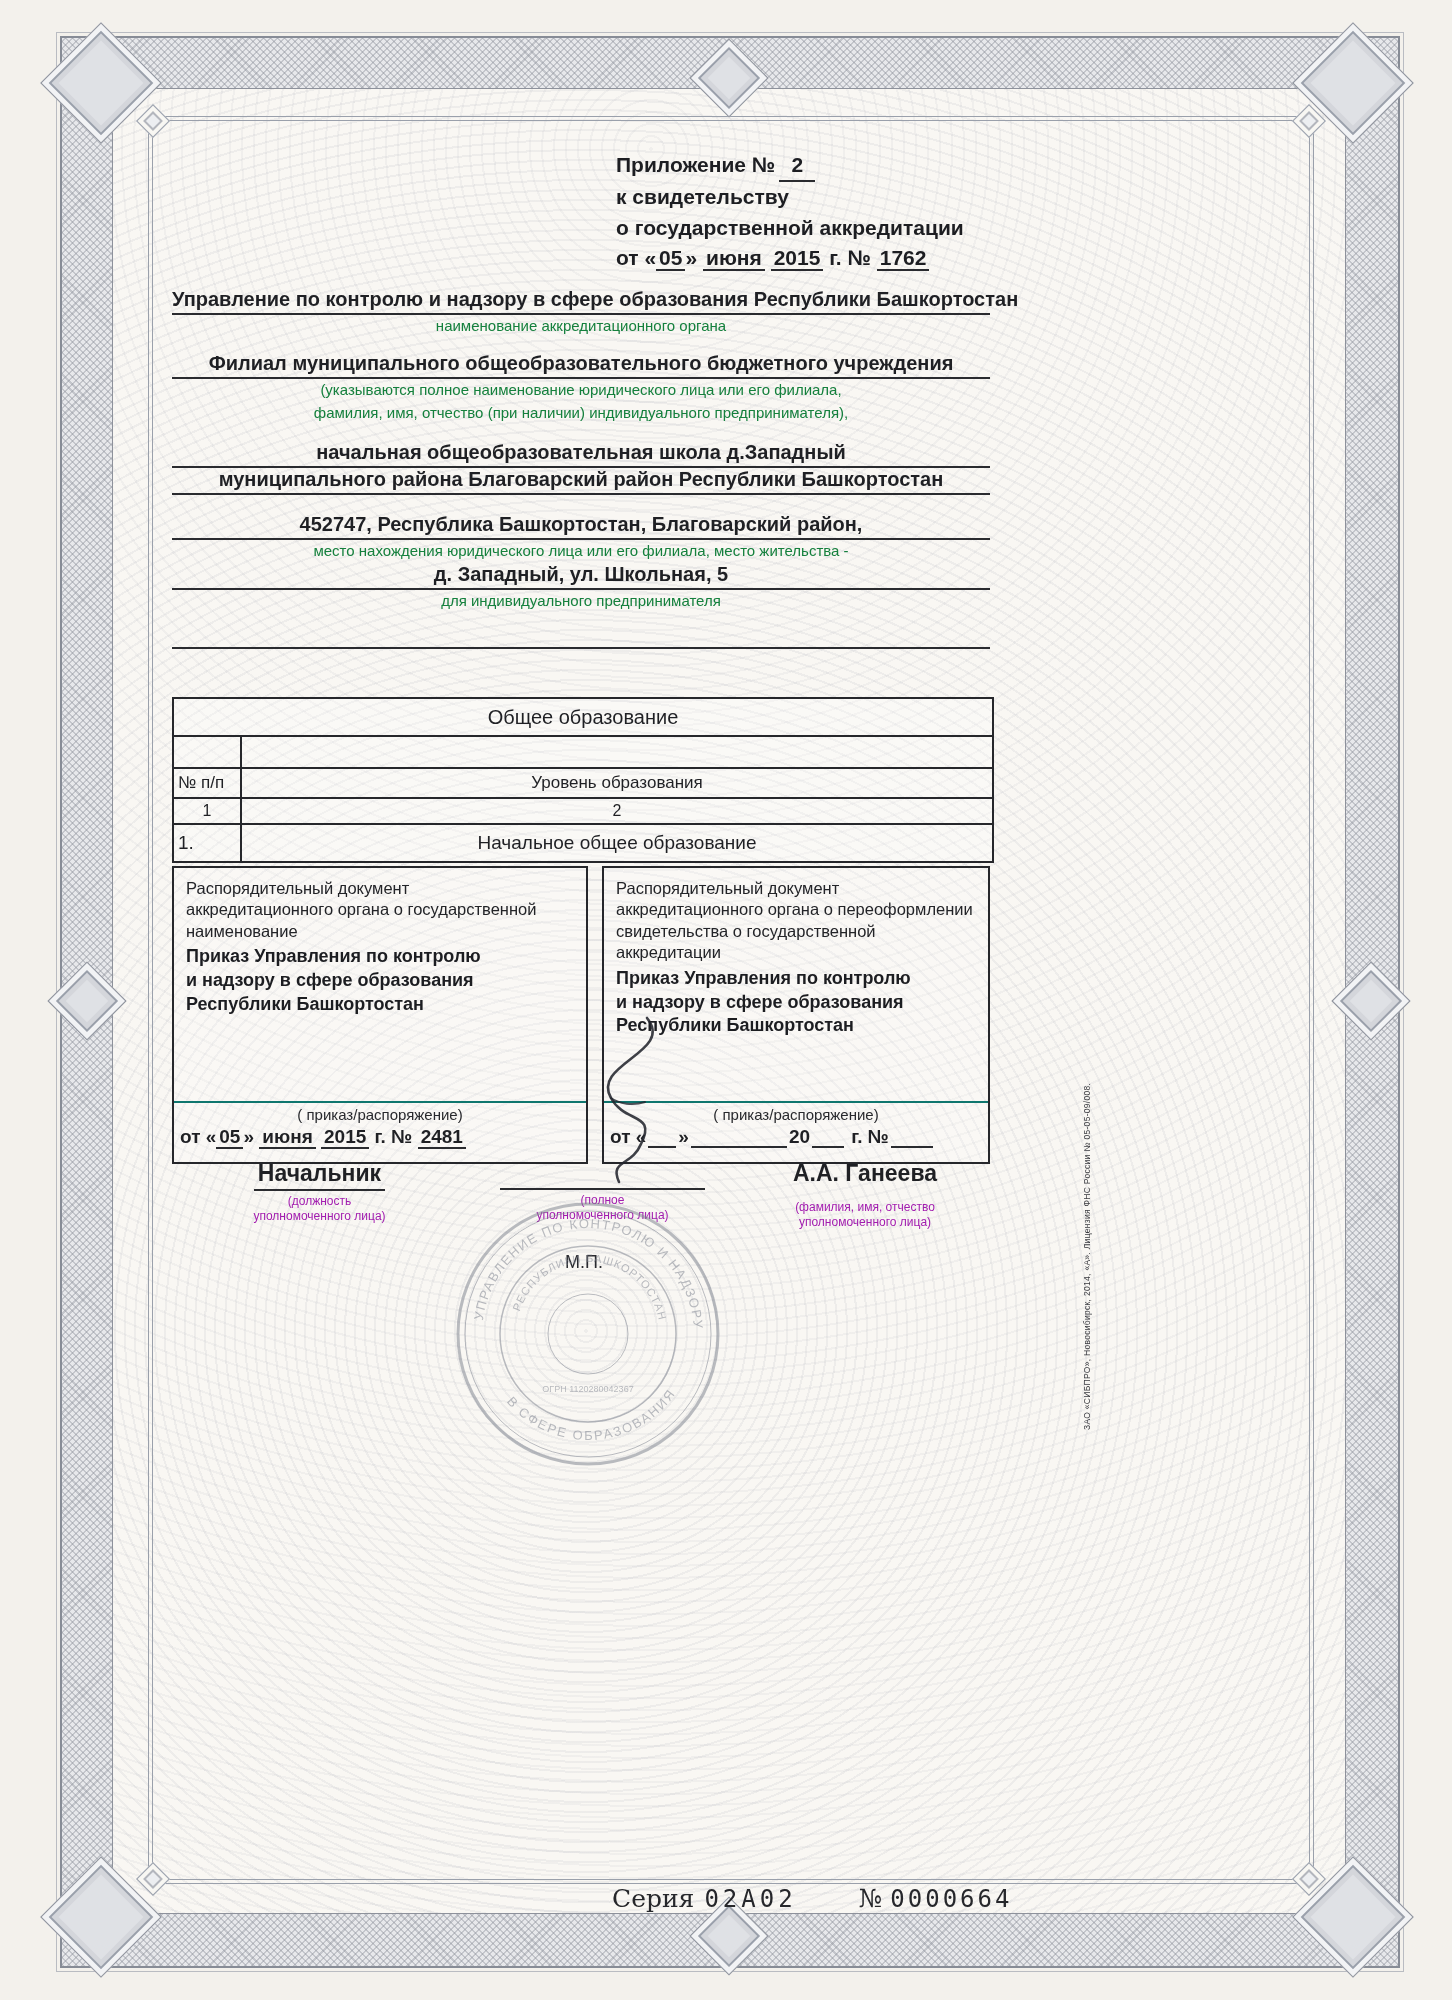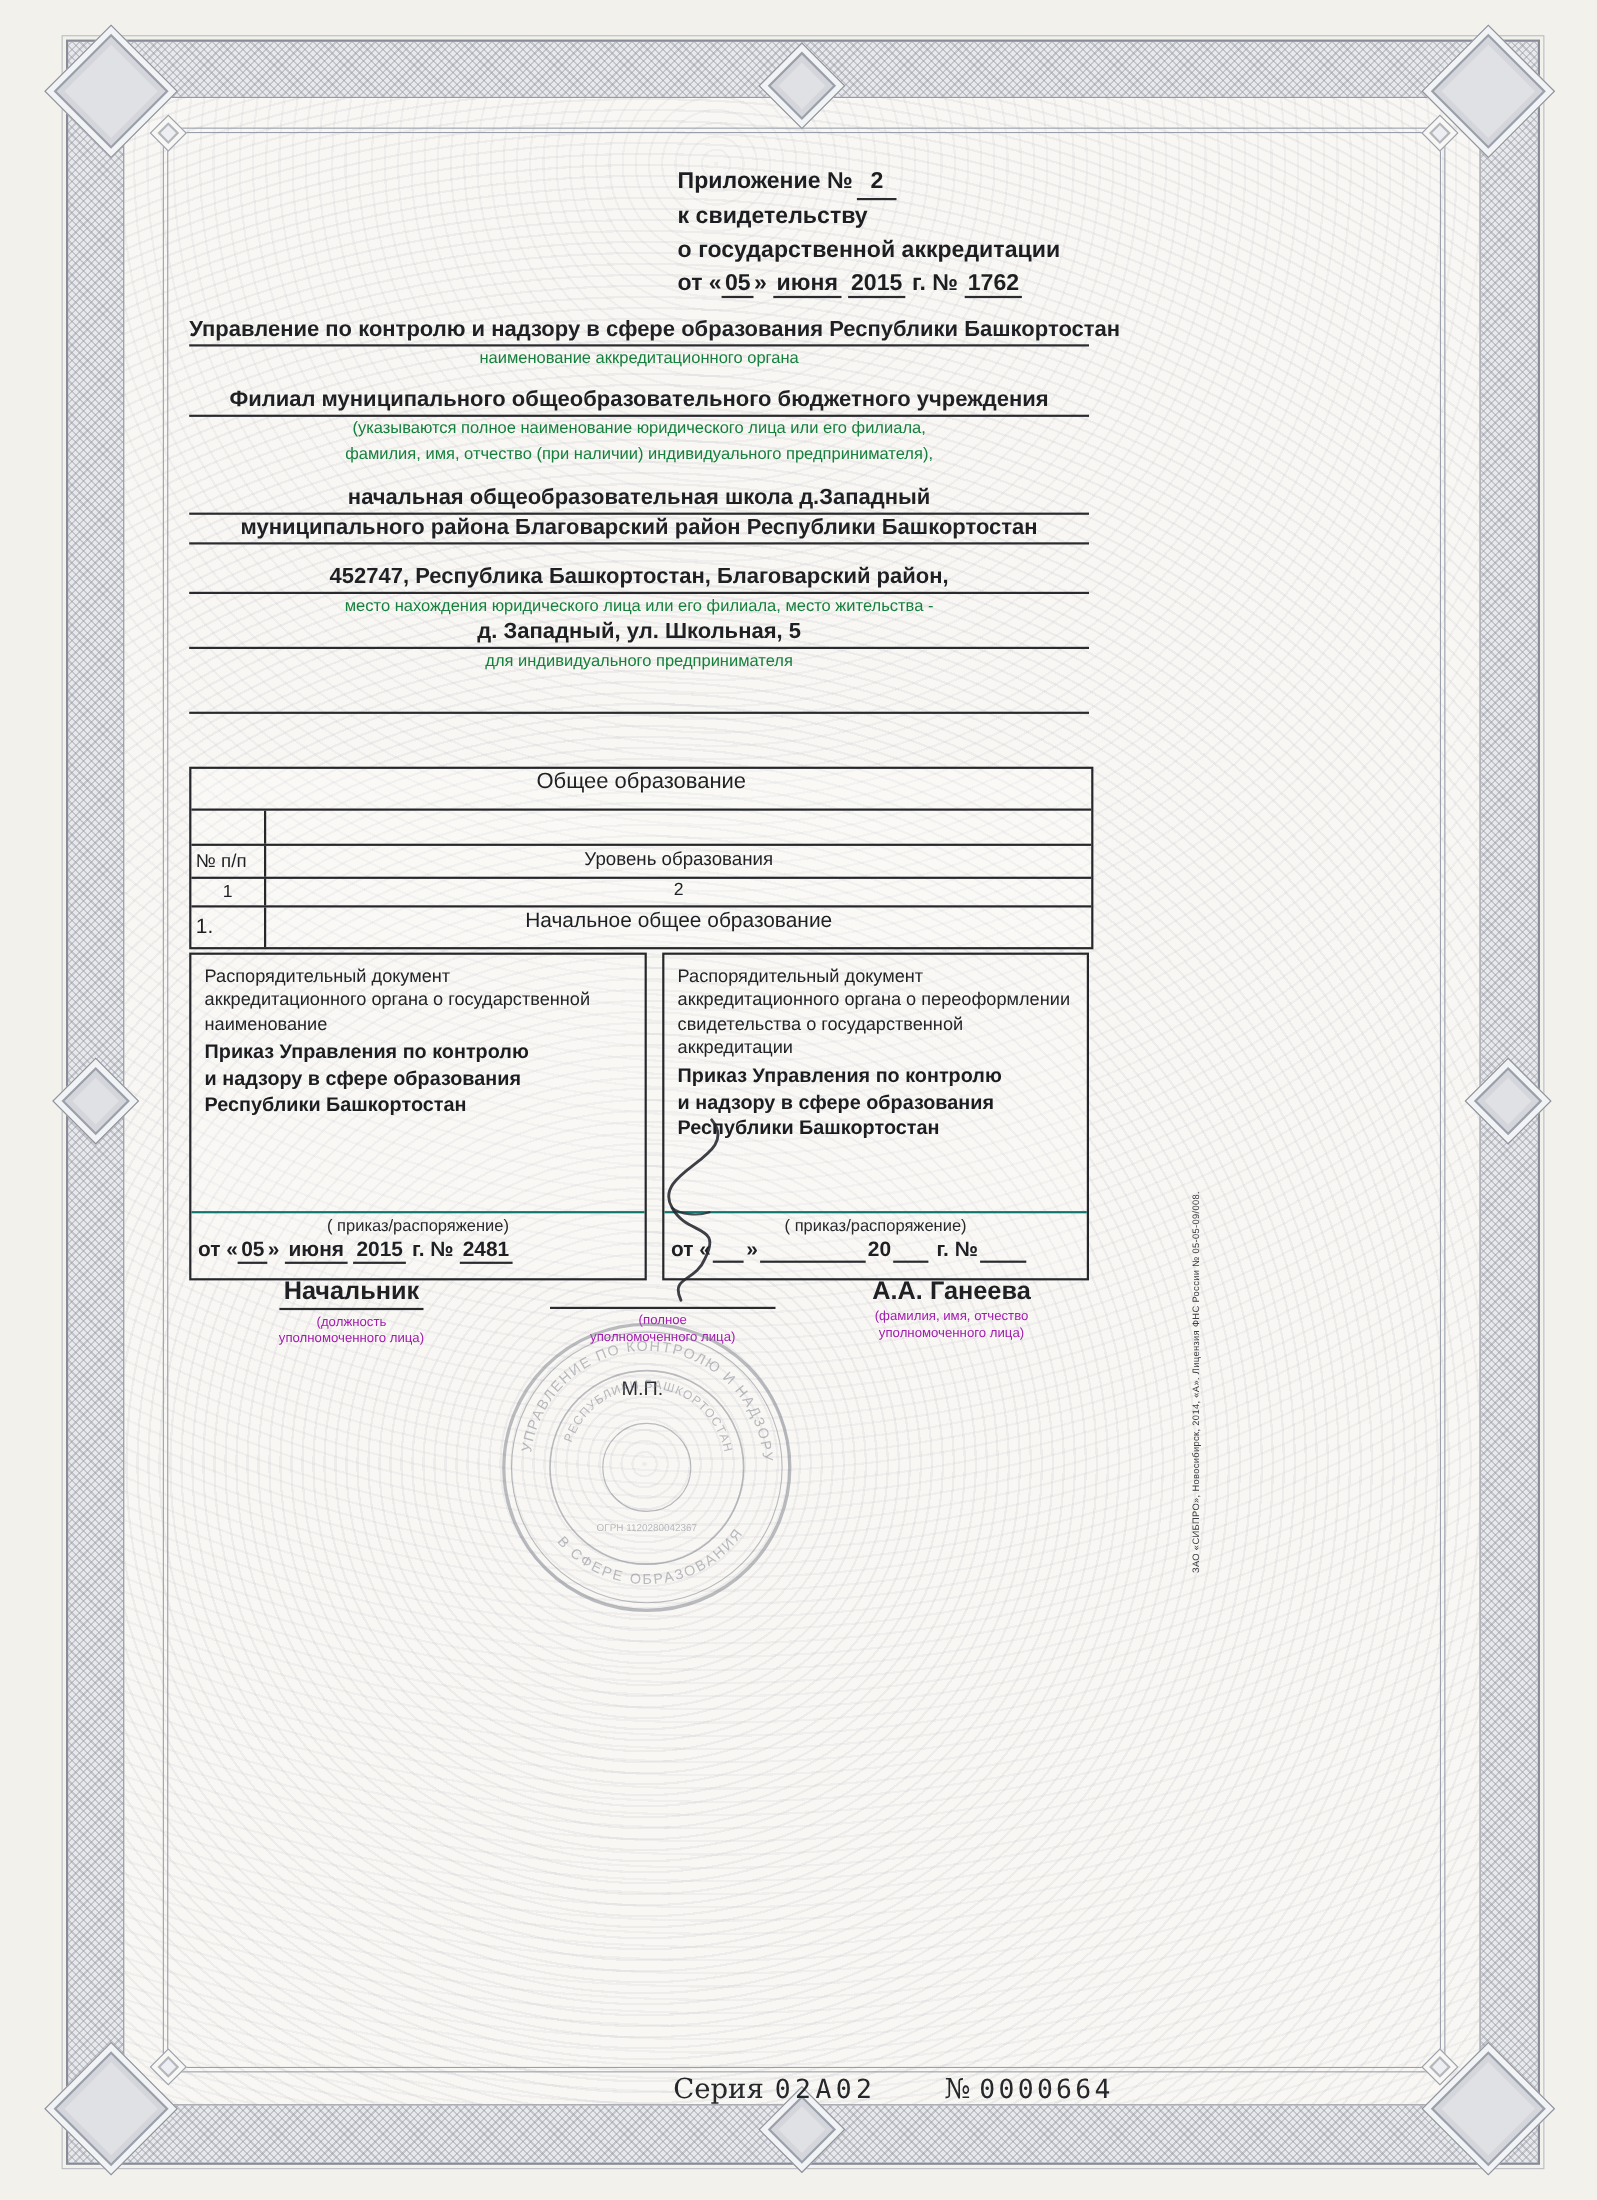--- a/index.html
+++ b/index.html
@@ -58,21 +58,21 @@
 
   
   .authority{left:172px;top:288px;width:818px}
   .orgblock{left:172px;top:352px;width:818px}
   .mt16{margin-top:16px}
   .mt18{margin-top:18px}
   .empty-line{margin-top:8px;height:26px;border-bottom:2px solid #2a2b2f}
 
   
   .acc-table{left:172px;top:697px;width:818px;border:2px solid #26272b;background:rgba(255,255,255,.25)}
-  .t-row{display:flex;align-items:flex-start;border-top:2px solid #26272b}
+  .t-row{display:flex;align-items:center;border-top:2px solid #26272b}
   .t-row:first-child{border-top:none}
   .t-title{justify-content:center;min-height:36px;font-size:20px}
   .t-empty{min-height:30px}
   .t-head{min-height:28px;font-size:17px}
   .t-nums{min-height:24px;font-size:16px}
   .t-data{min-height:36px;font-size:19px}
   .t-c1{width:58px;align-self:stretch;display:flex;align-items:center;border-right:2px solid #26272b;padding:2px 4px}
   .t-c2{flex:1;text-align:center;padding:2px 6px}
   .t-nums .t-c1{justify-content:center}
 
@@ -87,21 +87,21 @@
   .note{text-align:center;font-size:15px;color:#28292d}
   .odate{font-size:19px;font-weight:bold;padding-left:6px;margin-top:3px;white-space:nowrap}
 
   
   .sig-pos{left:232px;top:1160px;width:175px;text-align:center}
   .sig-word{font-size:23px;font-weight:bold;display:inline-block;border-bottom:2px solid #2a2b2f;padding:0 4px 2px;margin-bottom:3px}
   .scap{font-size:12px;line-height:1.25;color:#a21caf}
   .sig-line-block{left:500px;top:1162px;width:205px;text-align:center}
   .sline{height:26px;border-bottom:2px solid #2a2b2f;margin-bottom:3px}
   .sig-name{left:765px;top:1160px;width:200px;text-align:center}
-  .sname{font-size:23px;font-weight:bold;margin-bottom:2px}
+  .sname{font-size:23px;font-weight:bold;margin-bottom:13px}
   .mp{left:565px;top:1252px;font-size:18px;color:#2a2b30}
 
   
   .seal{left:450px;top:1196px;width:276px;height:276px;opacity:.52}
   .autograph{left:515px;top:1012px;width:190px;height:180px}
 
   
   .series{left:612px;top:1884px;font-family:"DejaVu Serif",serif;font-size:25px;color:#26272b;white-space:nowrap}
   .sv{margin-left:10px;letter-spacing:4px;font-family:"DejaVu Sans Mono",monospace;font-size:24px}
   .num-label{margin-left:62px}

